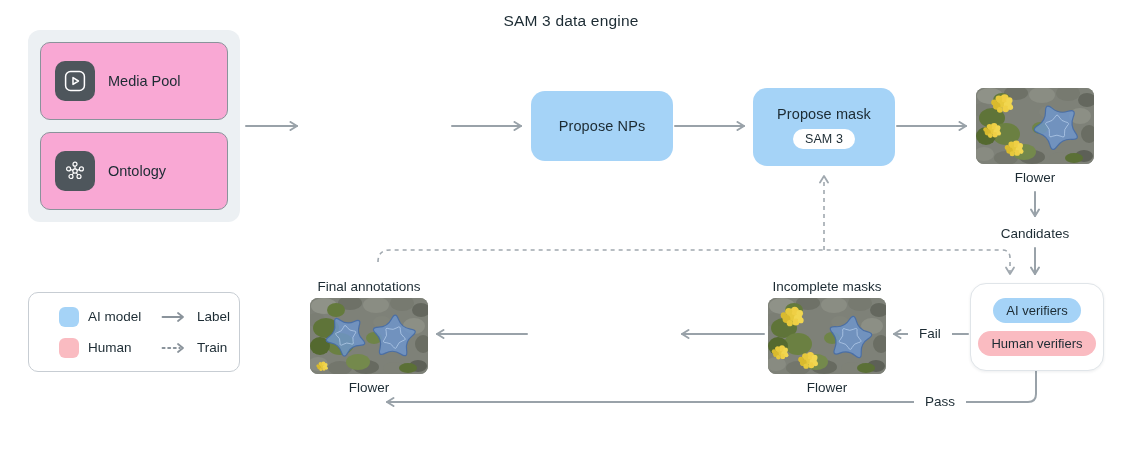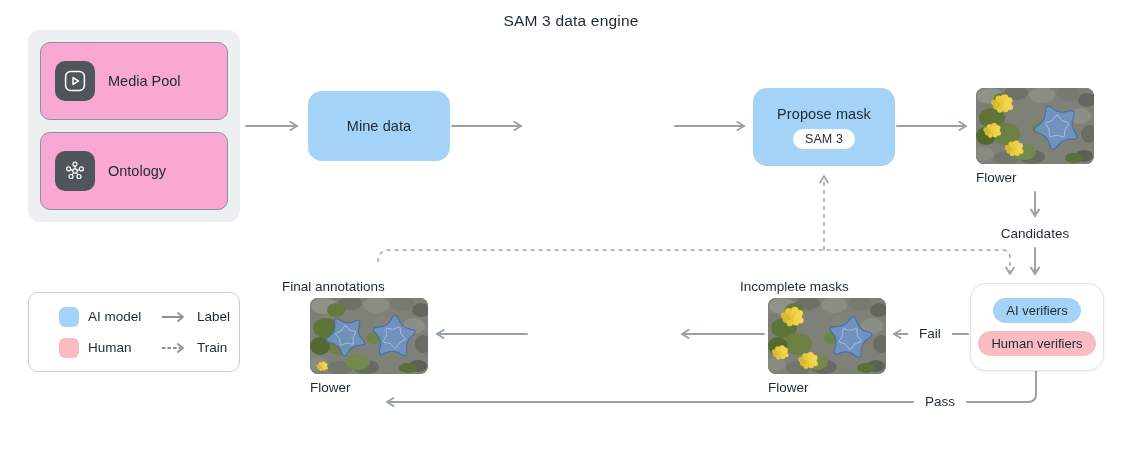--- a/index.html
+++ b/index.html
@@ -24,21 +24,21 @@
   .node{
     position:absolute;display:flex;flex-direction:column;align-items:center;justify-content:center;
     border-radius:14px;font-size:14.5px;font-weight:500;letter-spacing:.1px;text-align:center;
   }
   .node.blue{background:#A5D3F7;}
   .node.pink{background:#FABBC1;}
   .sam-pill{background:#fff;border-radius:999px;font-size:12.5px;font-weight:500;padding:3px 12px;margin-top:7px;}
   
   .img-card{position:absolute;width:118px;height:76px;border-radius:8px;overflow:hidden;background:#7E8178;}
   .img-card svg{display:block;}
-  .cap{position:absolute;font-size:13.5px;}
+  .cap{position:absolute;font-size:13.5px;text-align:center;}
   .edge-label{position:absolute;font-size:13.5px;text-align:center;background:#fff;padding:0 5px;box-sizing:border-box;}
   
   .verifiers{
     position:absolute;left:970px;top:283px;width:132px;height:86px;background:#fff;
     border:1px solid #E0E5E9;border-radius:16px;box-shadow:0 1px 3px rgba(28,43,51,.08);
     display:flex;flex-direction:column;align-items:center;justify-content:center;gap:8px;
   }
   .pill{border-radius:999px;font-size:13px;font-weight:500;padding:5px 13px;white-space:nowrap;}
   .pill.blue{background:#A5D3F7;}
   .pill.pink{background:#FABBC1;}
@@ -109,22 +109,22 @@
               <circle cx="7" cy="16.5" r="2"></circle>
             <circle cx="4.6" cy="8.9" r="2"></circle>
               <circle cx="11" cy="11" r="2.2"></circle>
           </g>
         </svg>
       </div>
       <div class="src-label">Ontology</div>
     </div>
   </div>
 
-  <div class="node blue" style="left:308px;top:91px;width:142px;height:70px">
-    <span>Mine data</span>
+  <div class="node blue" style="left:531px;top:91px;width:142px;height:70px">
+    <span>Propose NPs</span>
   </div>
   <div class="node blue" style="left:753px;top:88px;width:142px;height:78px">
     <span>Propose mask</span>
     <span class="sam-pill">SAM 3</span>
   </div>
 
   <div class="img-card" style="left:976px;top:88px">
     <svg class="flower-svg" width="118" height="76" viewBox="0 0 118 76">
         <rect x="0" y="0" width="118" height="76" fill="#7E8178"></rect>
         <ellipse cx="14" cy="8" rx="13" ry="8" fill="#8F9288"></ellipse>

